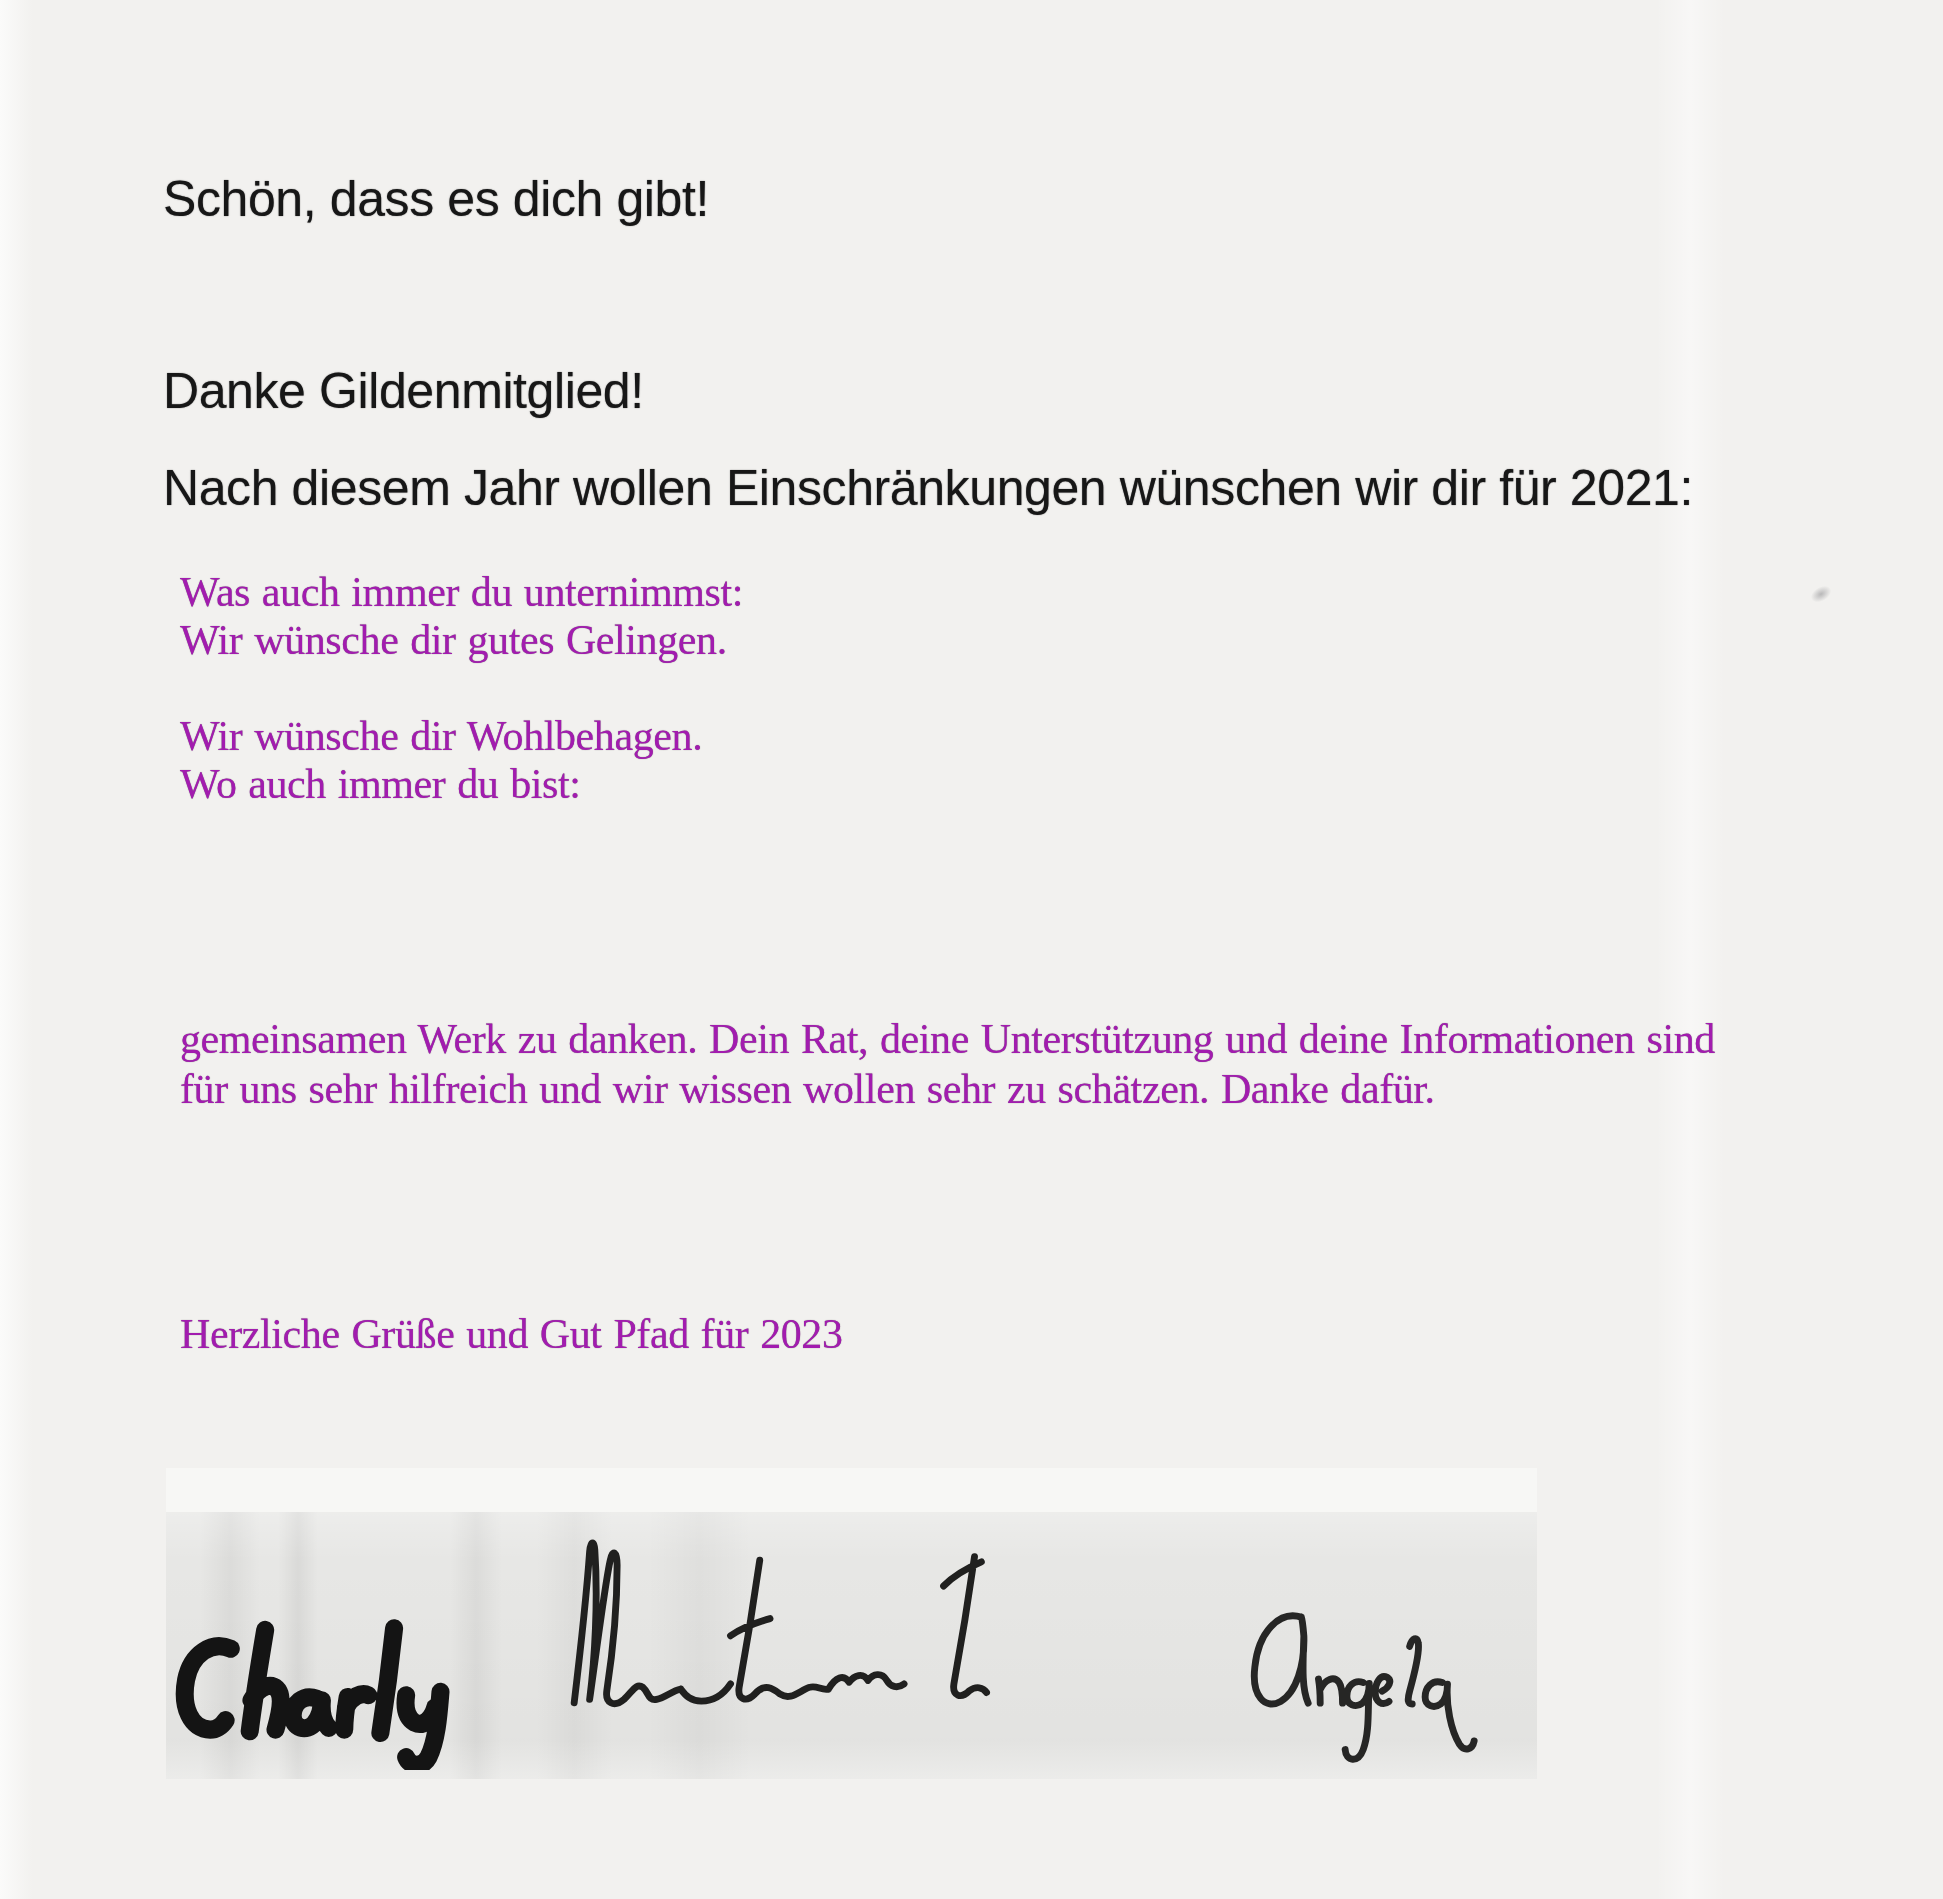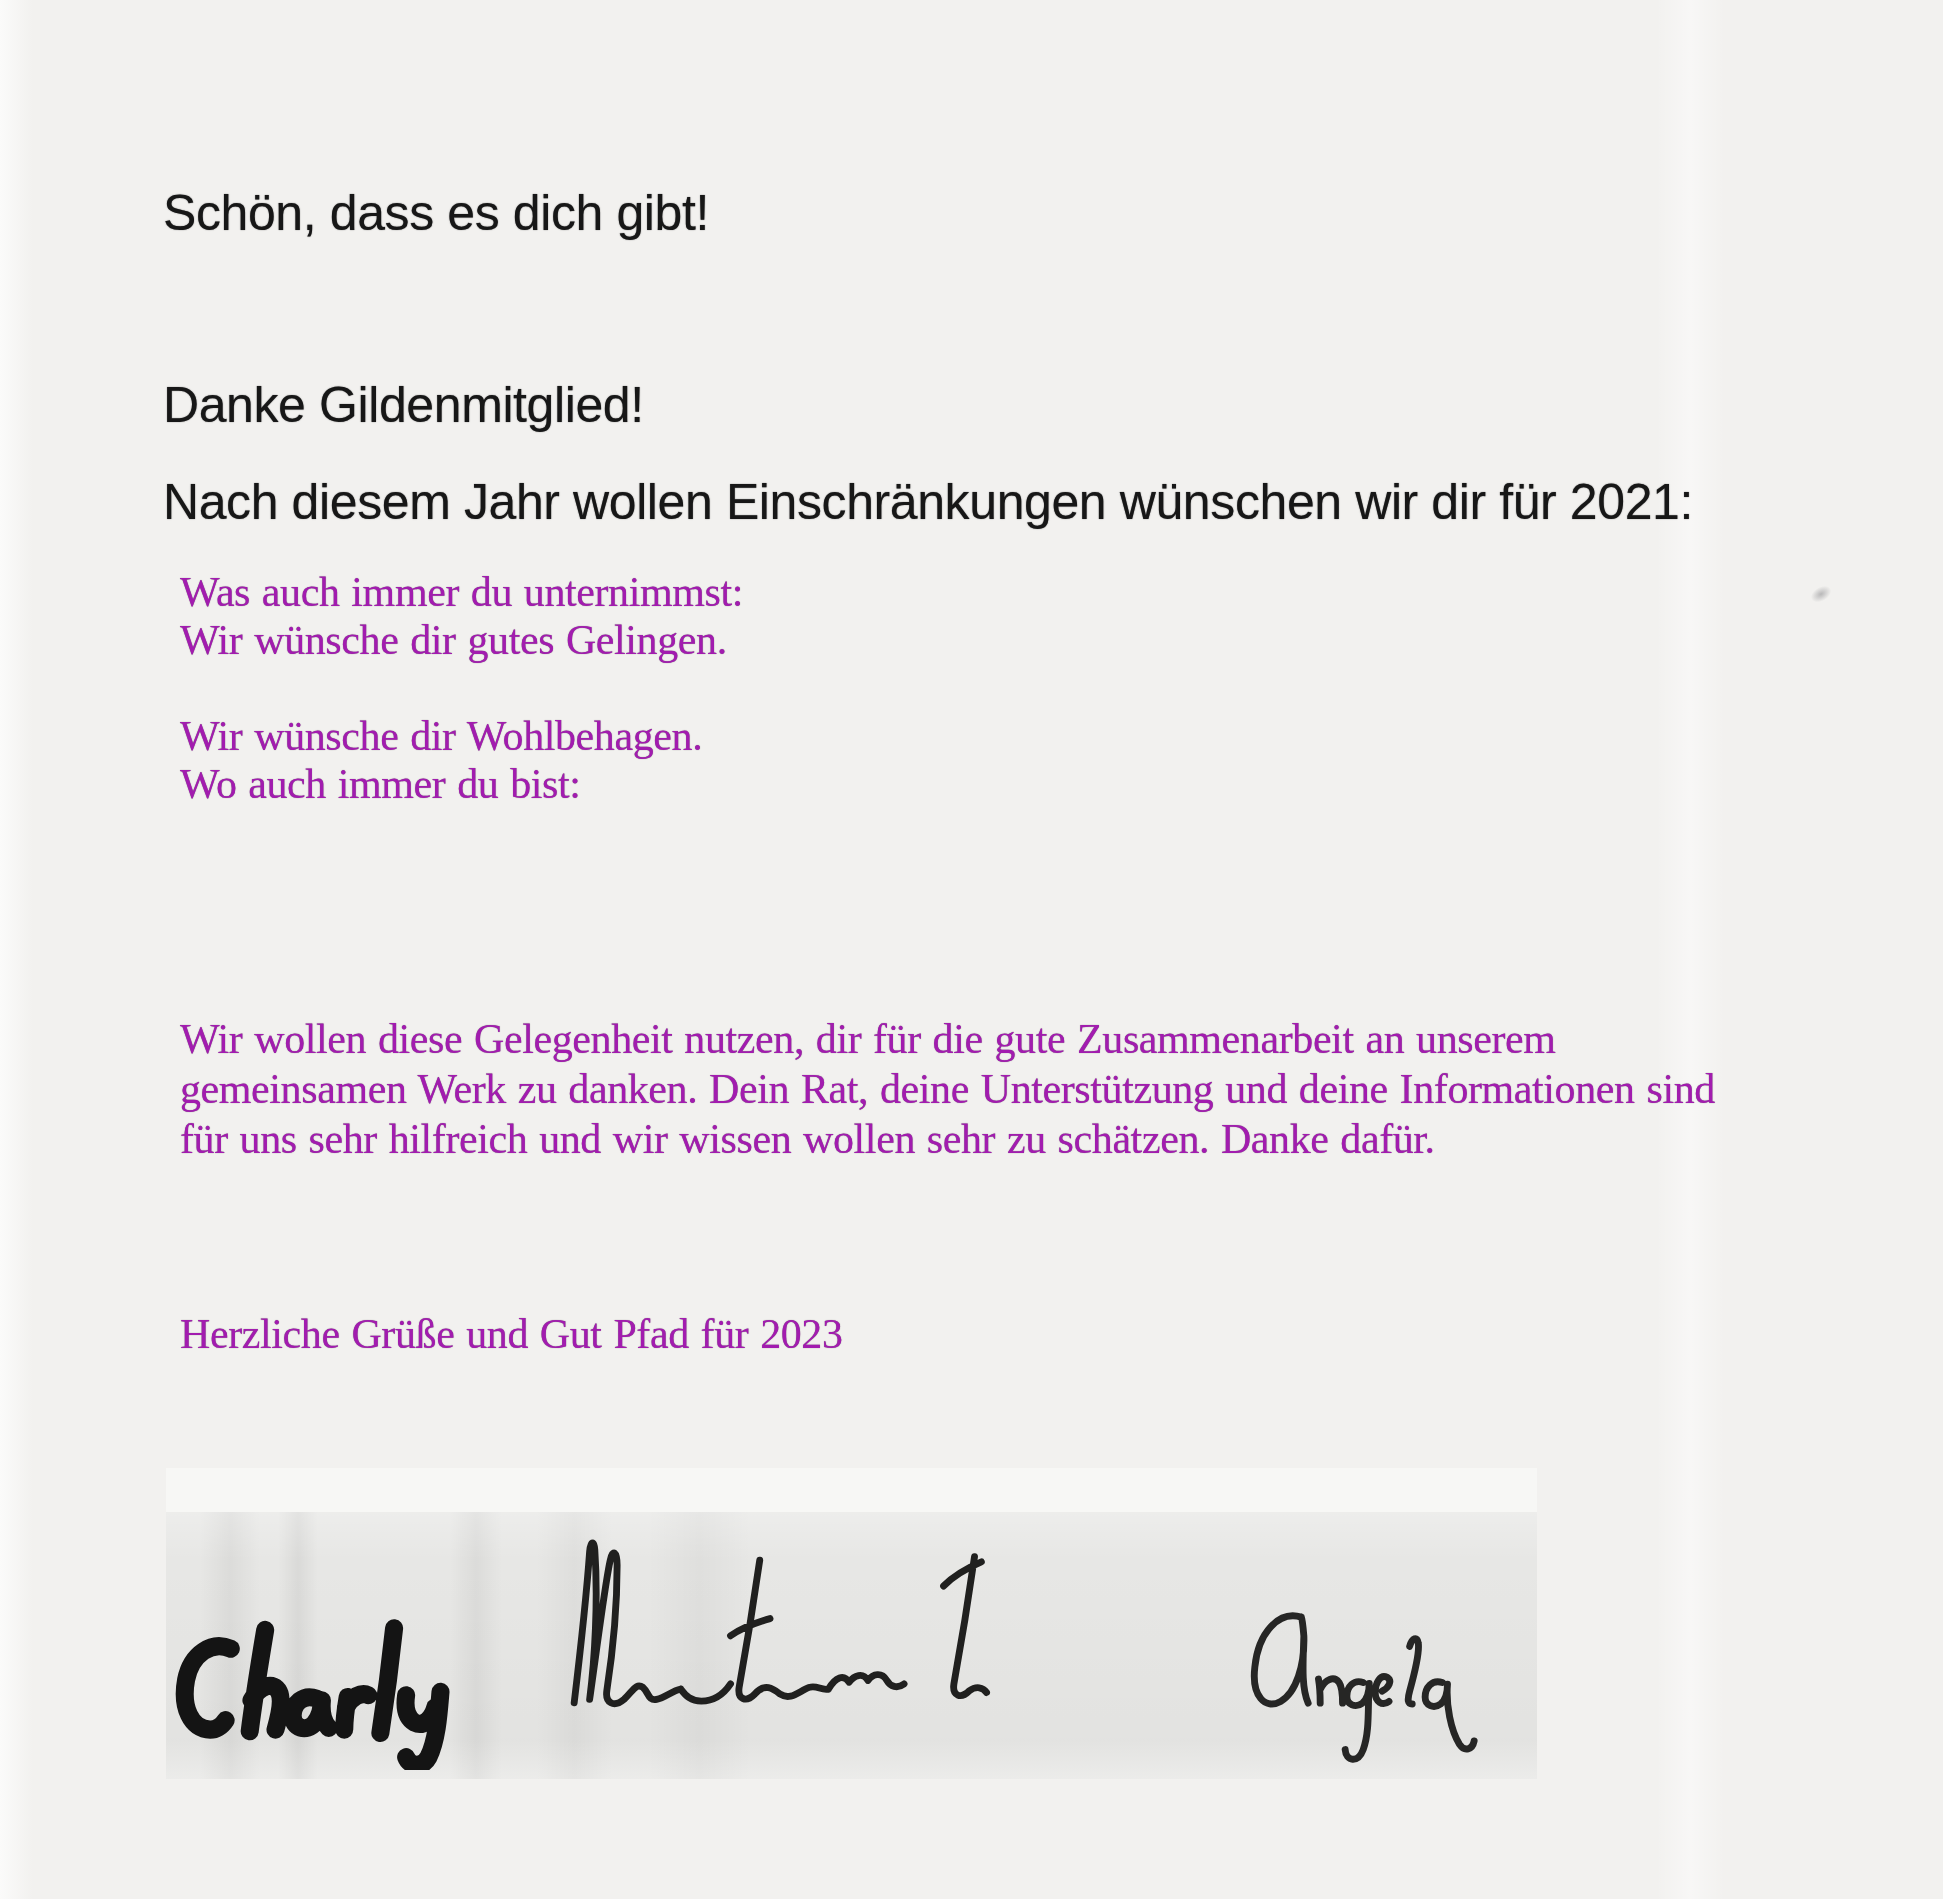--- a/index.html
+++ b/index.html
@@ -19,21 +19,20 @@
     background:linear-gradient(90deg,rgba(255,255,255,0) 0%,rgba(255,255,255,.45) 50%,rgba(255,255,255,0) 100%);}
   .smudge{position:absolute;left:1810px;top:587px;width:22.4px;height:13.8px;border-radius:50%;
     background:radial-gradient(closest-side,rgba(90,90,95,.38),rgba(90,90,95,0));transform:rotate(-30deg);}
 
   .sans{
     position:absolute;left:163px;
     font-family:"Liberation Sans", sans-serif;
     font-size:50px;line-height:50px;letter-spacing:-0.4px;
     color:#171717;white-space:nowrap;
     text-shadow:0 0 1.2px rgba(20,20,20,.65);
-    margin-top:14px;
   }
   .serif{
     position:absolute;left:180px;
     font-family:"Liberation Serif", serif;
     font-size:42px;line-height:48px;letter-spacing:-0.4px;word-spacing:1.7px;
     color:#a21caf;white-space:nowrap;
     text-shadow:0 0 0.9px rgba(10,10,10,.55);
   }
   .para{line-height:50px;}
 
@@ -75,21 +74,20 @@
     <div>Wir wünsche dir gutes Gelingen.</div>
   </div>
 
   <div class="serif" style="top:712px">
     <div>Wir wünsche dir Wohlbehagen.</div>
     <div>Wo auch immer du bist:</div>
   </div>
 
 
   <div class="serif para" style="top:1014px">
-    <div>Wir wollen diese Gelegenheit nutzen, dir für die gute Zusammenarbeit an unserem</div>
     <div>gemeinsamen Werk zu danken. Dein Rat, deine Unterstützung und deine Informationen sind</div>
     <div>für uns sehr hilfreich und wir wissen wollen sehr zu schätzen. Danke dafür.</div>
   </div>
 
   <div class="serif" style="top:1310px">Herzliche Grüße und Gut Pfad für 2023</div>
 
   <div class="strip-top"></div>
   <div class="strip">
     <div class="tex t1"></div>
     <div class="tex t2"></div>

